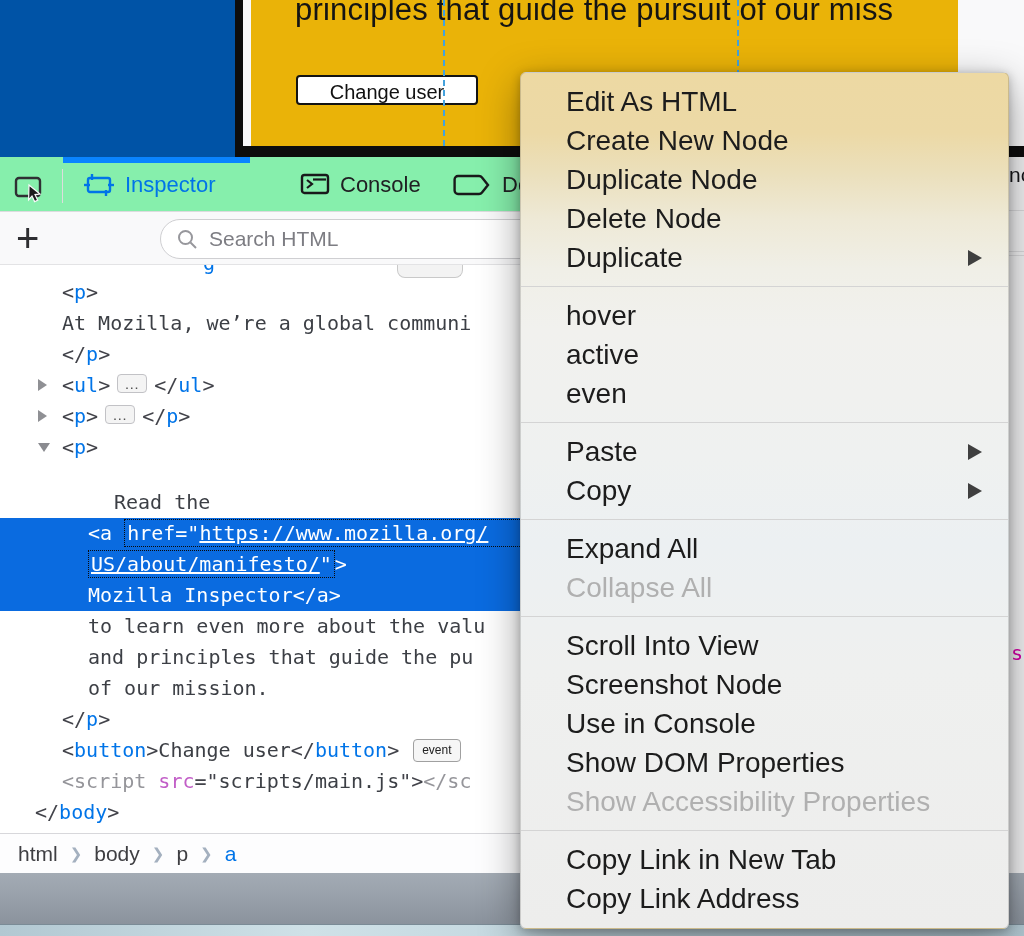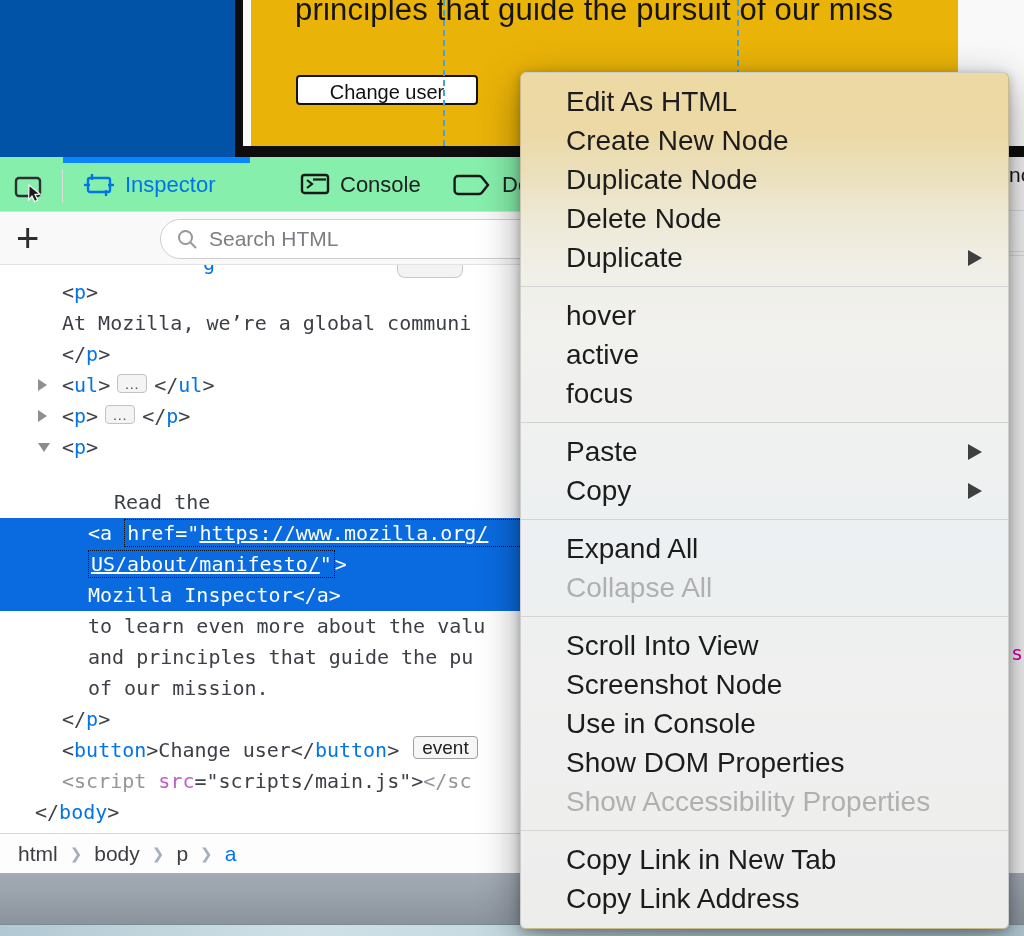--- a/index.html
+++ b/index.html
@@ -55,21 +55,21 @@
   .tk-sb,.tk-st{color:#95959a;}
   .dotbox{display:inline-block;border:1px dotted #0b0b0b;padding:0 2px;line-height:26px;}
   .dotbox.grow{width:100%;}
   .twisty{position:absolute;left:38px;top:0;width:0;height:0;}
   .twisty.c{top:9px;border-top:6px solid transparent;border-bottom:6px solid transparent;border-left:9px solid #8f9094;}
   .twisty.o{top:11px;border-left:6px solid transparent;border-right:6px solid transparent;border-top:9px solid #8a8b90;}
   .badge-ellipsis{display:inline-block;margin:0 7px;padding:0 6px;border:1px solid #c2c2c6;border-radius:4px;
     background:#f4f4f4;color:#505050;font-size:15px;line-height:17px;position:relative;top:-3px;
     font-family:"Liberation Sans",sans-serif;letter-spacing:1px;}
   .badge-event{display:inline-block;margin-left:14px;padding:0 8px;border:1px solid #a0a0a0;border-radius:4px;
-    background:#f6f6f6;color:#222;font-size:19px;line-height:21px;position:relative;top:-3px;
+    background:#f6f6f6;color:#222;font-size:12px;line-height:21px;position:relative;top:-3px;
     font-family:"Liberation Sans",sans-serif;}
   .partial-frag{position:absolute;top:-14px;font-size:20px;color:#0074e8;}
   .clipped-badge{position:absolute;left:397px;top:-3px;width:64px;height:15px;background:#f3f3f3;
     border:1px solid #c9c9c9;border-top:none;border-radius:0 0 8px 8px;}
 
   
   .breadcrumb{position:absolute;left:0;top:833px;width:1024px;height:40px;background:#fdfdfe;
     border-top:1px solid #d7d7db;box-sizing:border-box;display:flex;align-items:center;
     padding-left:18px;font-size:21px;color:#3e3e42;}
   .crumb{margin-right:12px;}
@@ -216,21 +216,21 @@
         <div class="menu-item"><span>Edit As HTML</span></div>
         <div class="menu-item"><span>Create New Node</span></div>
         <div class="menu-item"><span>Duplicate Node</span></div>
         <div class="menu-item"><span>Delete Node</span></div>
         <div class="menu-item"><span>Duplicate</span><span class="menu-arrow"></span></div>
       </div>
       <div class="menu-sep"></div>
       <div class="menu-section">
         <div class="menu-item"><span>hover</span></div>
         <div class="menu-item"><span>active</span></div>
-        <div class="menu-item"><span>focus</span></div>
+        <div class="menu-item"><span>even</span></div>
       </div>
       <div class="menu-sep"></div>
       <div class="menu-section">
         <div class="menu-item"><span>Paste</span><span class="menu-arrow"></span></div>
         <div class="menu-item"><span>Copy</span><span class="menu-arrow"></span></div>
       </div>
       <div class="menu-sep"></div>
       <div class="menu-section">
         <div class="menu-item"><span>Expand All</span></div>
         <div class="menu-item disabled"><span>Collapse All</span></div>

